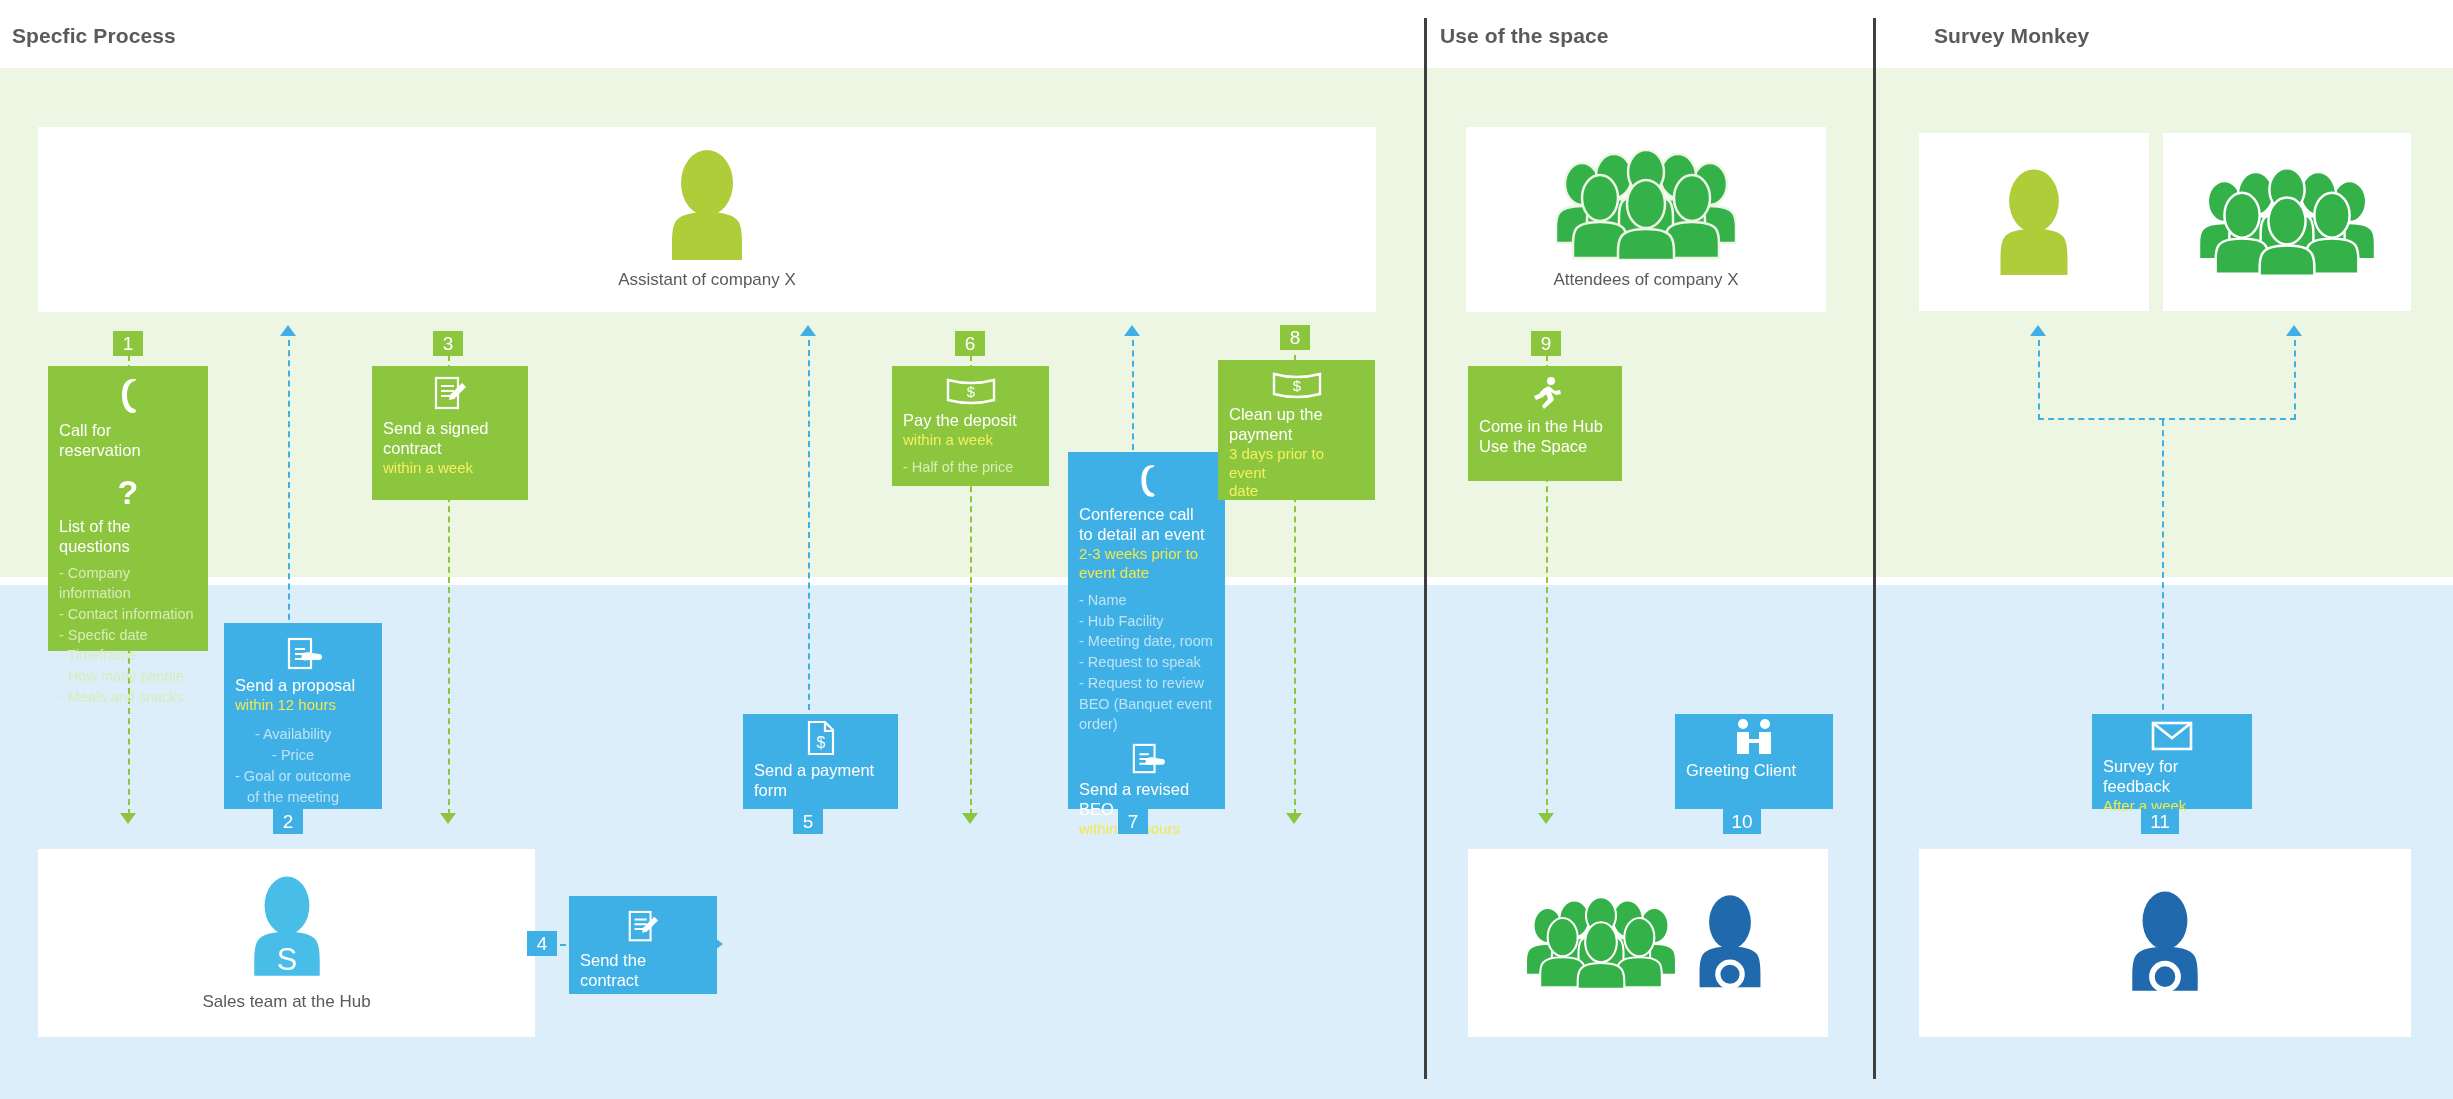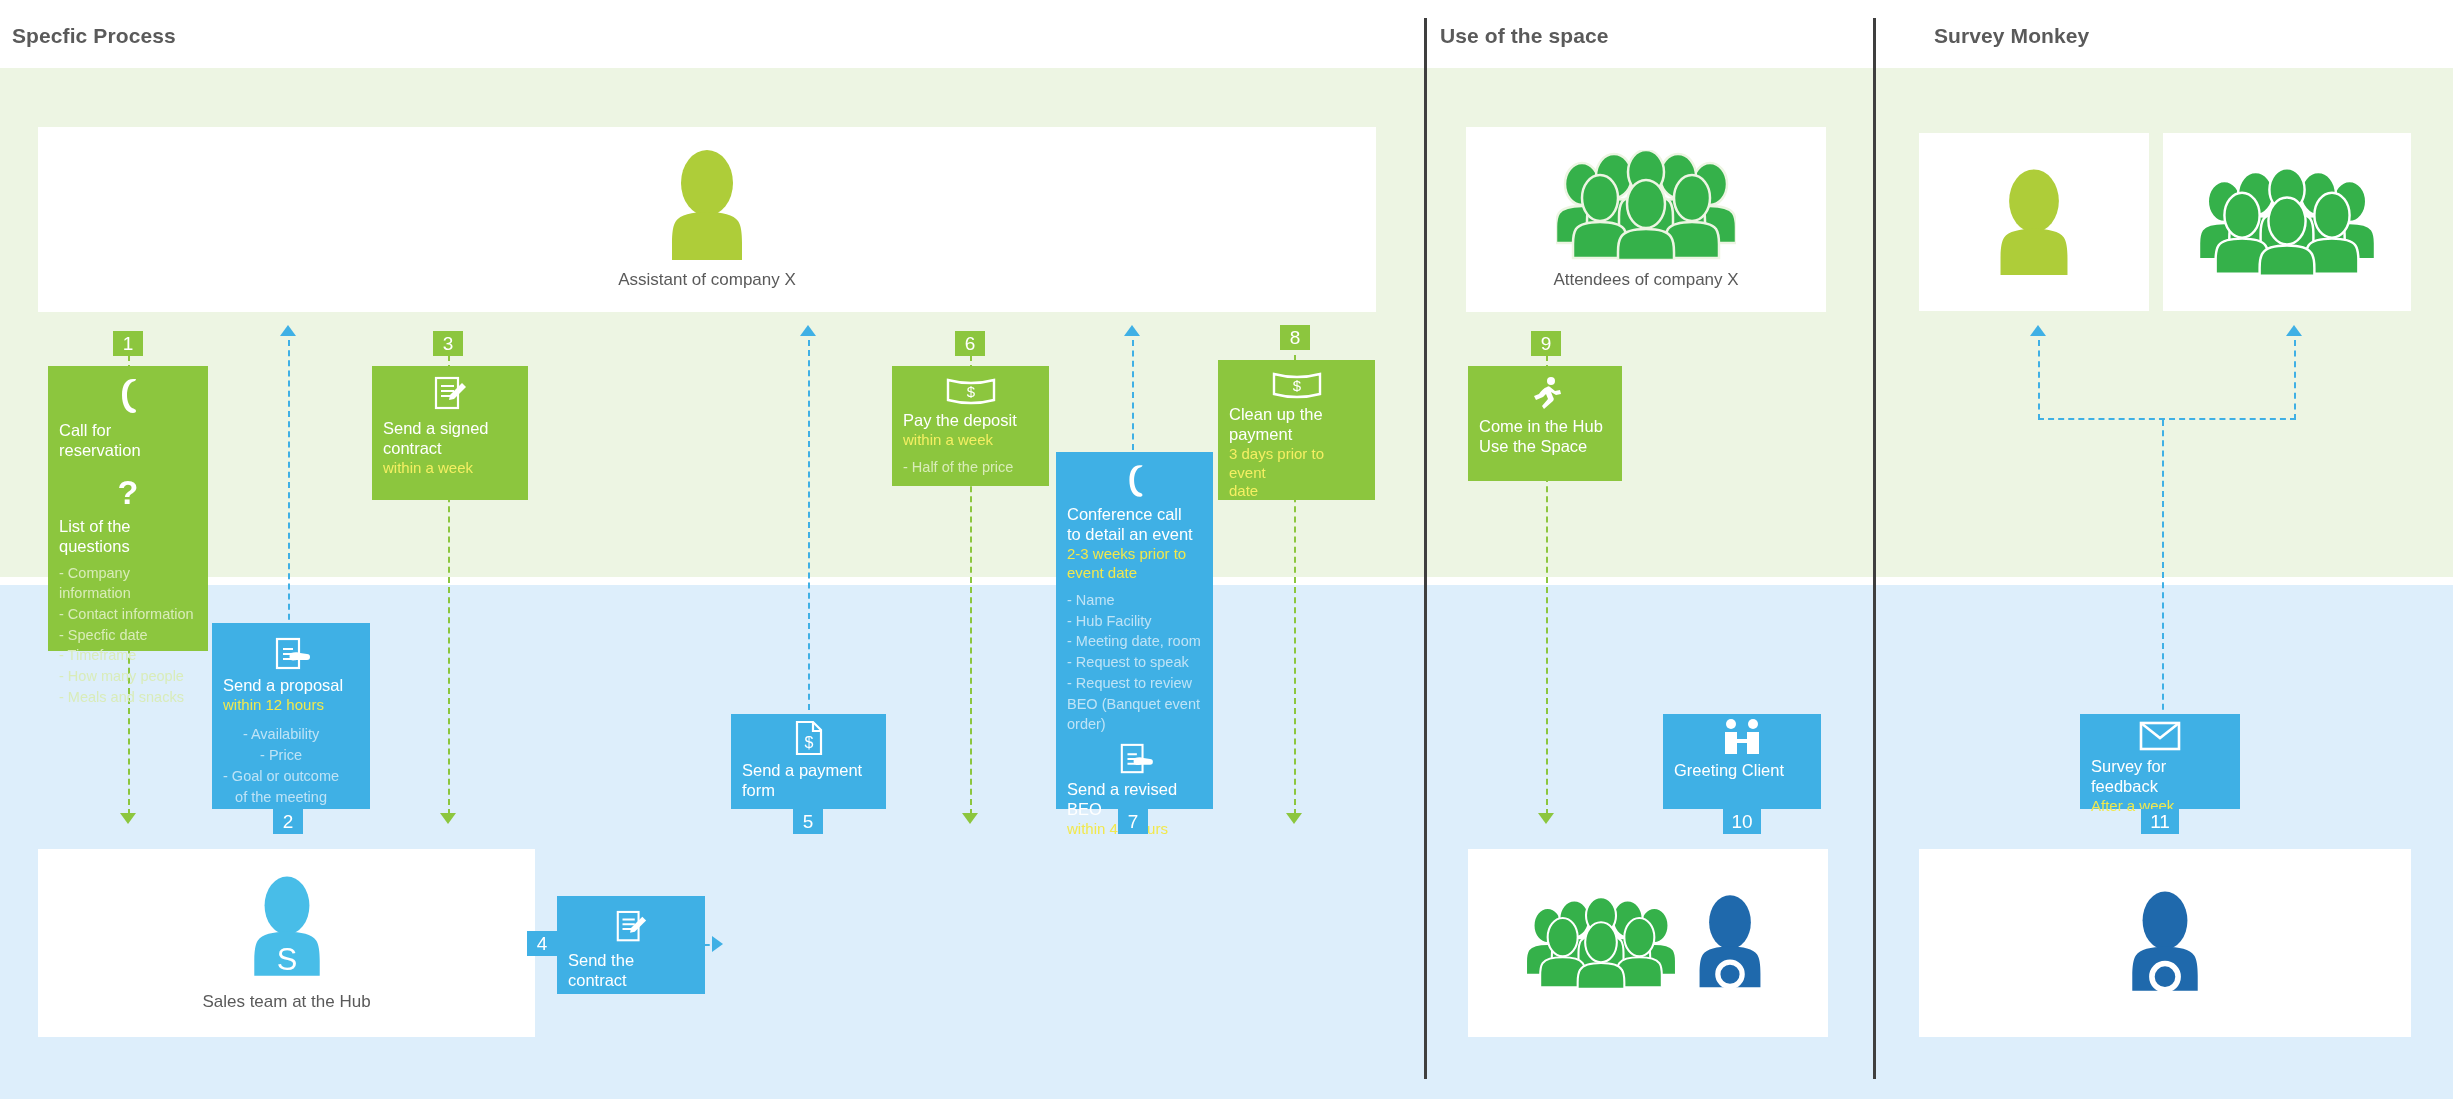--- a/index.html
+++ b/index.html
@@ -32,21 +32,21 @@
   }
 
   
   .card { position:absolute; color:#fff; }
   .card .body {
     position:absolute; left:0; top:0; width:100%; height:100%;
     padding:10px 11px 8px 11px;
     display:flex; flex-direction:column; align-items:flex-start;
   }
   .card.green .body { background:#8cc63e; }
-  .card.blue  .body { background:#3fb0e5; }
+  .card.blue  .body { background:#3fb0e5;margin-left:12px; }
 
   .card .ico { width:100%; display:flex; justify-content:center; margin-bottom:4px; }
   .card .title { font-size:16.5px; line-height:1.22; color:#ffffff; }
   .card .sub   { font-size:15px; line-height:1.22; color:#f2e84c; margin-top:1px; }
   .card.green .sub { color:#f5ef63; }
   .card .bullets { margin-top:10px; font-size:14.5px; line-height:1.43; }
   .card.green .bullets { color:#d9ecb9; }
   .card.blue  .bullets { color:#bee3f6; }
   .card .bullets div { white-space:pre-line; }
 

